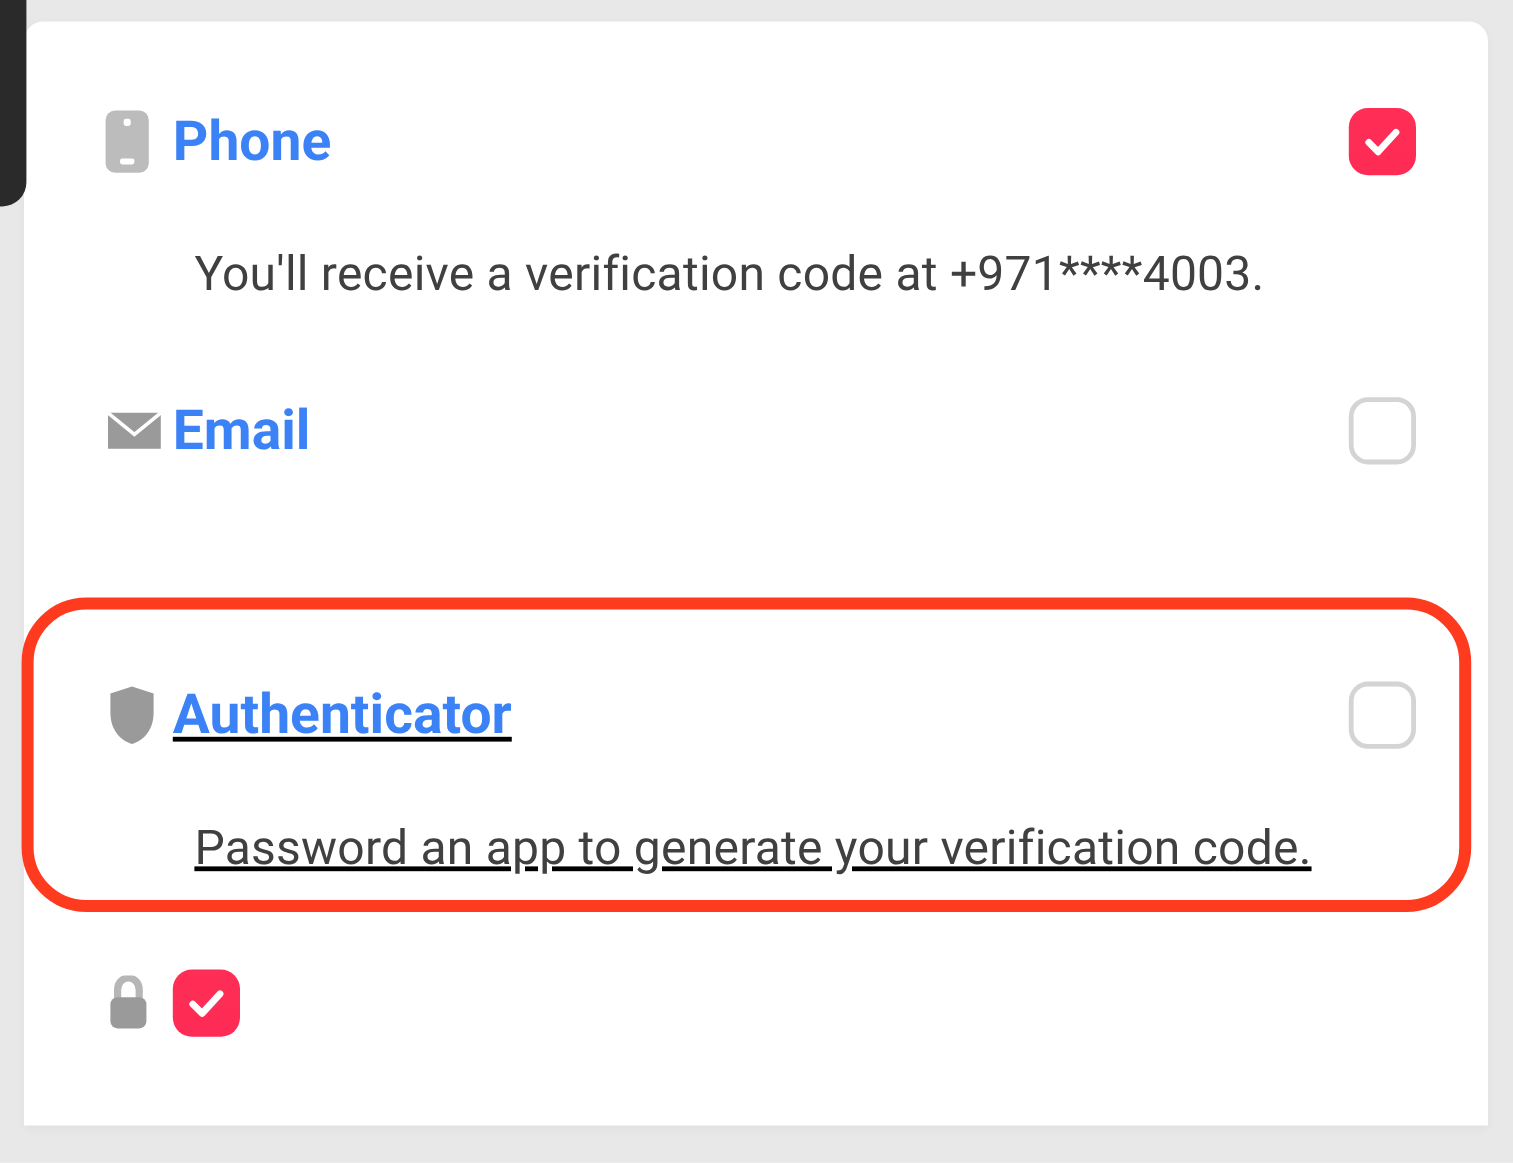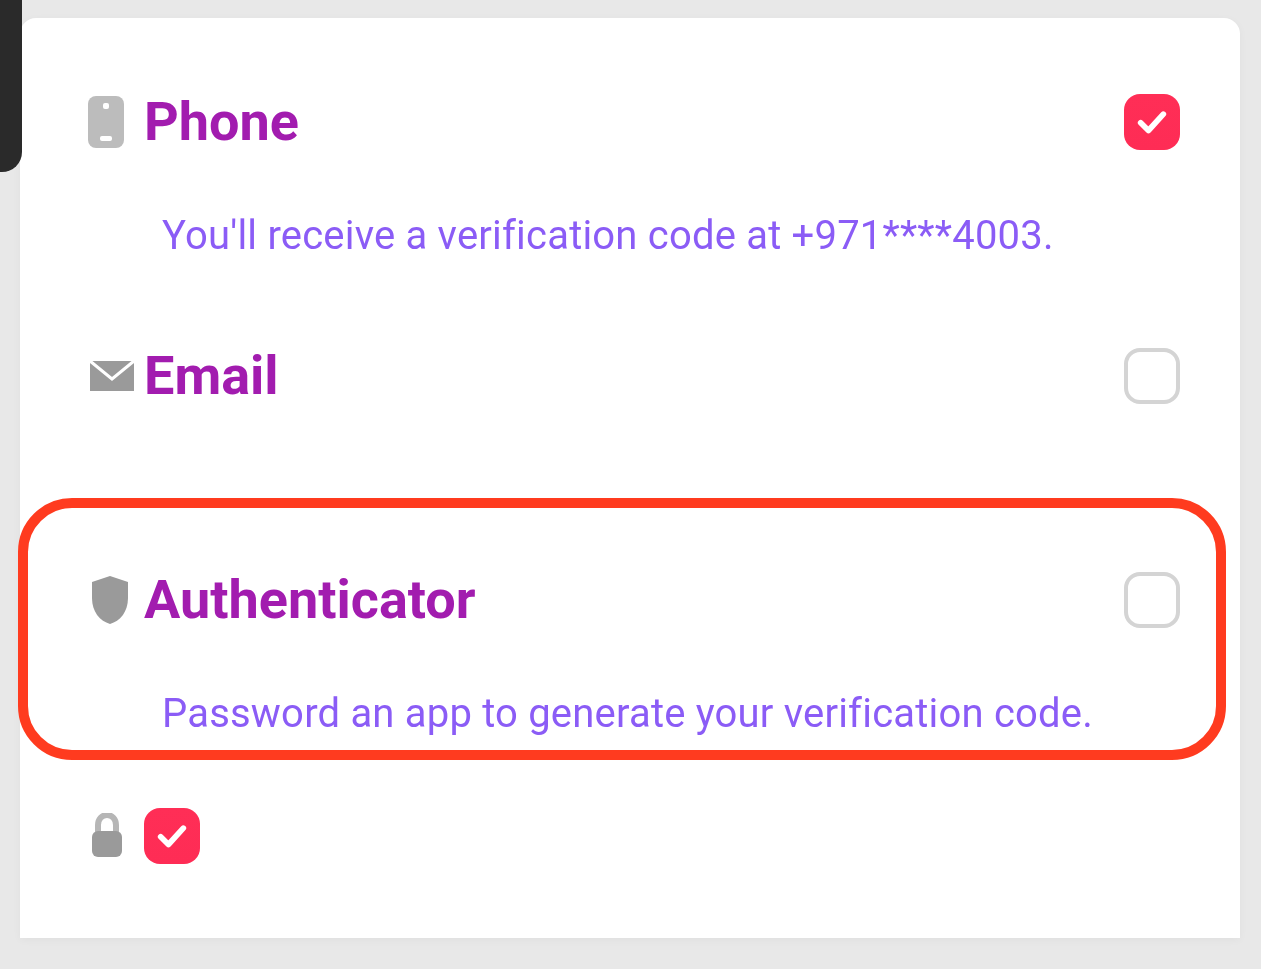--- a/index.html
+++ b/index.html
@@ -46,28 +46,28 @@
       align-items: center;
     }
     .icon-slot {
       width: 56px;
       display: flex;
       justify-content: flex-start;
       align-items: center;
       flex-shrink: 0;
     }
     .title {
-      font-size: 54px;
+      font-size: 46px;
       font-weight: 700;
-      color: #a21caf;
+      color: #3b82f6;
       flex: 1;
     }
     .desc {
       font-size: 40px;
-      color: #8b5cf6;
+      color: #404040;
       margin-left: 74px;
       margin-top: 58px;
       line-height: 1.25;
       letter-spacing: 0.2px;
     }
     .checkbox {
       width: 56px;
       height: 56px;
       border-radius: 16px;
       flex-shrink: 0;
@@ -151,34 +151,34 @@
       <div class="title">Phone</div>
       <div class="checkbox checked">
         <svg viewBox="0 0 24 24" fill="none">
           <path d="M4 12.5 L9.5 18 L20 6.5" stroke="#ffffff" stroke-width="4" stroke-linecap="round" stroke-linejoin="round"></path>
         </svg>
       </div>
     </div>
     <div class="desc">You'll receive a verification code at +971****4003.</div>
   </div>
 
-  <div class="option-row" style="top: 326px;">
+  <div class="option-row" style="top: 313px;">
     <div class="row-head">
       <div class="icon-slot">
         <svg class="envelope-icon" viewBox="0 0 48 34">
           <path d="M2 2 H46 V32 H2 Z" fill="#9a9a9a"></path>
           <path d="M2 2 L24 20 L46 2" fill="none" stroke="#ffffff" stroke-width="3"></path>
         </svg>
       </div>
       <div class="title">Email</div>
       <div class="checkbox unchecked"></div>
     </div>
   </div>
 
-  <div class="option-row" style="top: 550px;">
+  <div class="option-row" style="top: 550px; text-decoration: underline;">
     <div class="row-head">
       <div class="icon-slot">
         <svg class="shield-icon" viewBox="0 0 44 52">
           <path d="M22 2 L40 8 V24 C40 38 32 47 22 50 C12 47 4 38 4 24 V8 Z" fill="#9a9a9a"></path>
         </svg>
       </div>
       <div class="title">Authenticator</div>
       <div class="checkbox unchecked"></div>
     </div>
     <div class="desc">Password an app to generate your verification code.</div>

